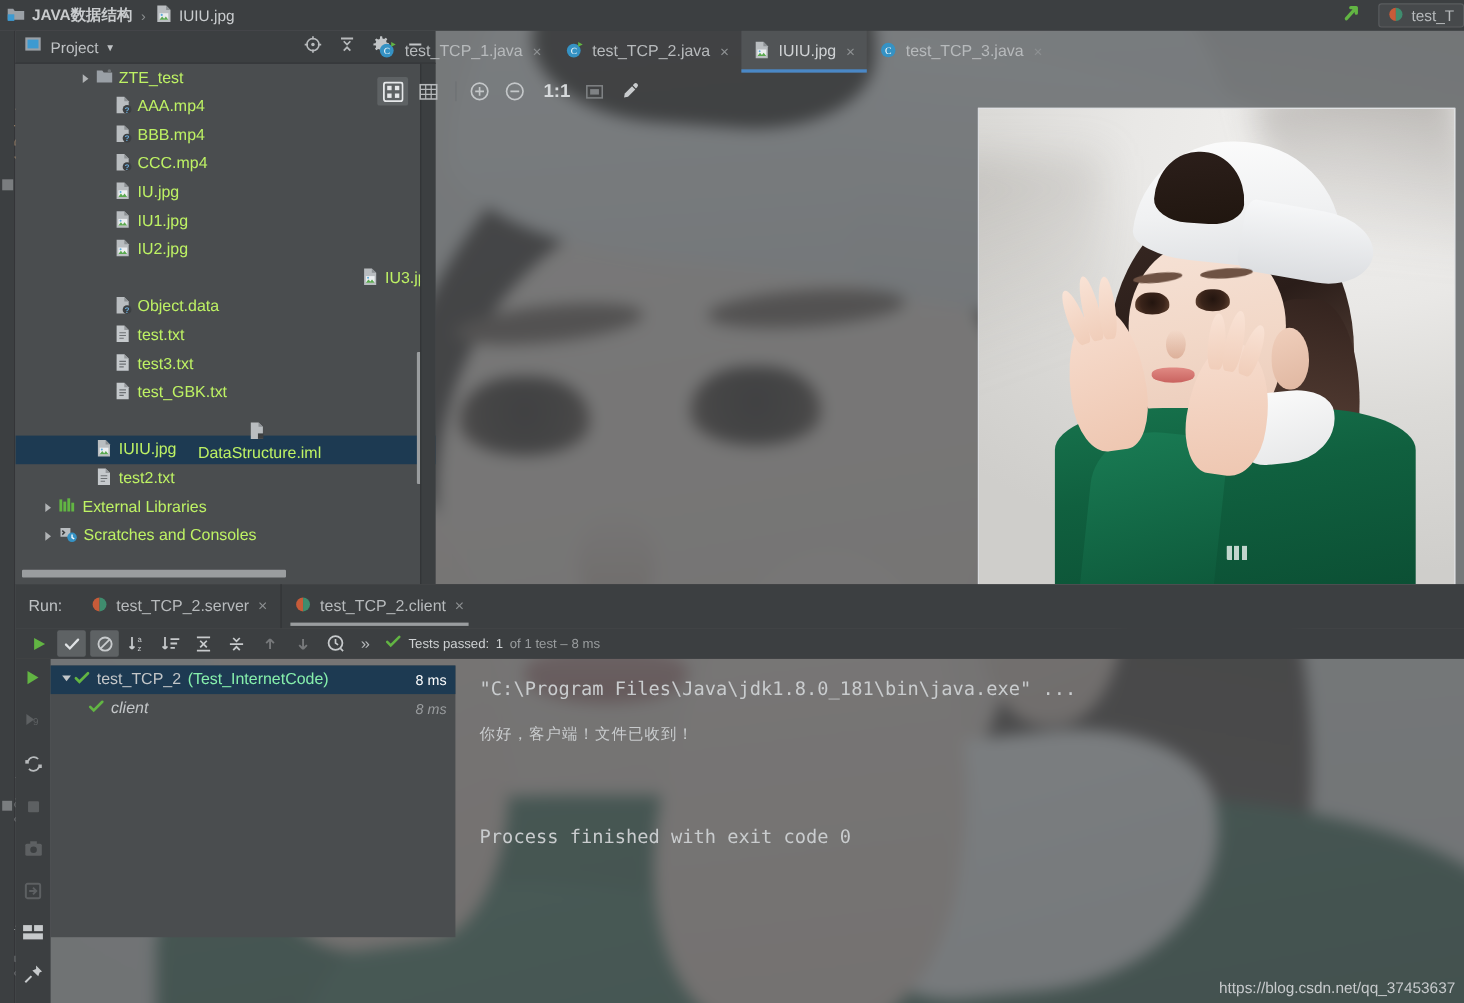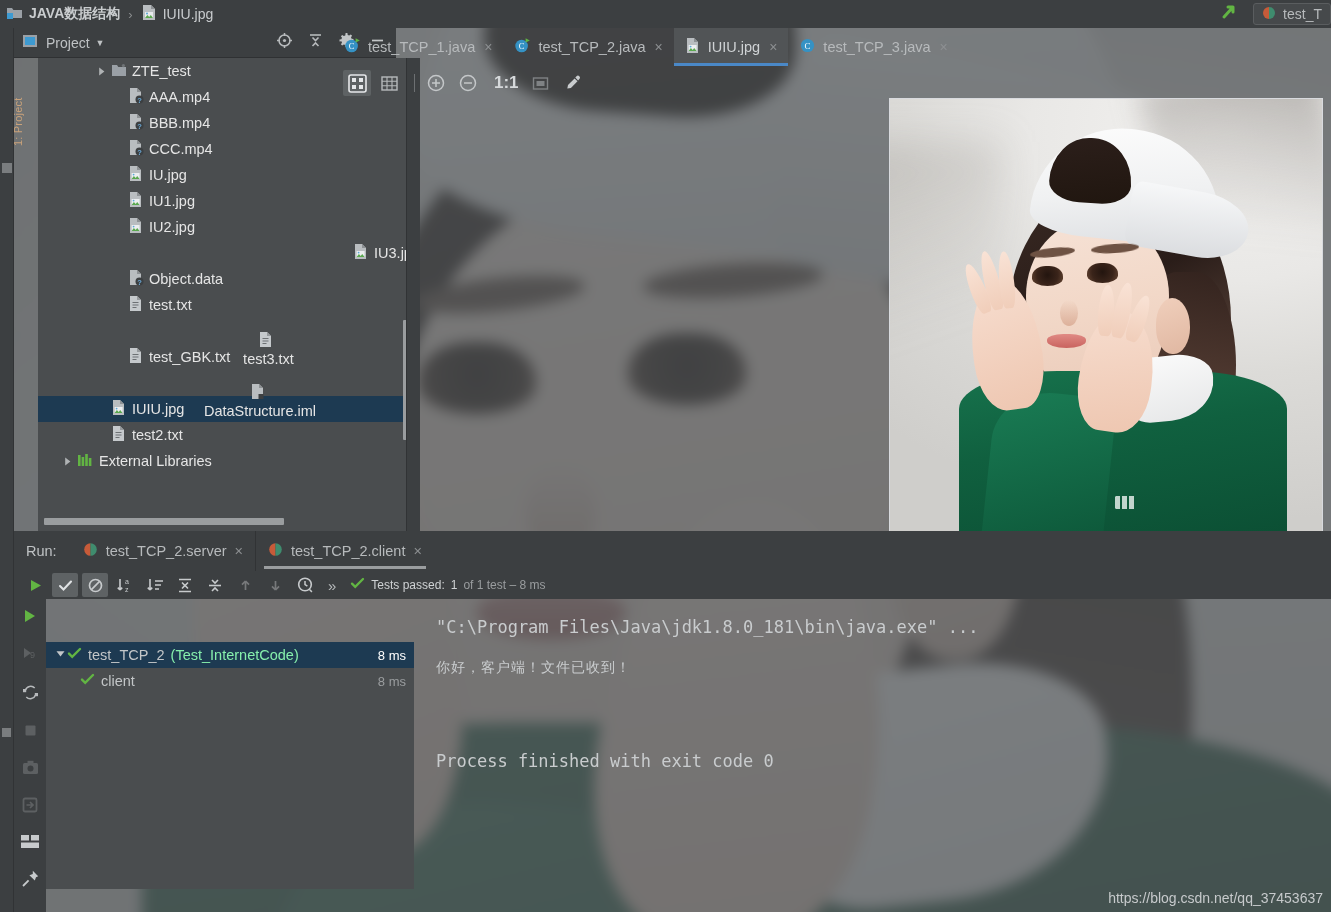--- a/index.html
+++ b/index.html
@@ -174,21 +174,21 @@
     white-space:nowrap; font-size:11px; color:#9a9d9f; letter-spacing:.2px;
   }
   #left-stripe .vbox{
     position:absolute; left:2px; width:10px; height:10px; background:#7a7d7f;
   }
 
   
   #tree{
     left:14px; top:58px; width:382px; height:473px;
     background:#4a4d4f;
-    overflow:hidden; font-size:14.5px; color:#e5e5e5;margin-left:24px;
+    overflow:hidden; font-size:14.5px; color:#bef264;
   }
   .row{ height:26px; display:flex; align-items:center; white-space:nowrap; }
   .row.sel{ background:#1d3a52; }
   .row .arrow{ width:13px; height:13px; margin-right:3px; flex:0 0 auto; }
   .row .lbl{ margin-left:5px; }
   #tree .scrollbar{
     position:absolute; right:10px; top:262px; width:7px; height:120px;
     background:#9a9d9f; border-radius:1px;
   }
   #tree .vsplit{
@@ -261,21 +261,21 @@
     border-radius:2px;
   }
   #run-tools .tb.on{ background:#5e6264; }
   #run-tools .stat{ margin-left:10px; font-size:12px; color:#cfd2d4; display:flex; align-items:center; gap:6px; }
   #run-tools .stat .dim{ color:#9a9d9f; }
   #run-tools .chev{ color:#b7babc; font-size:15px; margin-left:6px; margin-right:4px; }
 
   
   #testtree{
     left:46px; top:605px; width:368px; height:247px;
-    background:#4a4d4f; font-size:14.5px; color:#c3c6c8;margin-top:37px;
+    background:#4a4d4f; font-size:14.5px; color:#c3c6c8;
   }
   .trow{ height:26px; display:flex; align-items:center; padding-left:6px; white-space:nowrap; }
   .trow.sel{ background:#1d3a52; }
   .trow .dim{ color:#86efac; margin-left:6px; }
   .trow .ms{ margin-left:auto; padding-right:8px; font-size:13px; }
   .trow.sel .ms{ color:#ffffff; }
   .trow .ms.dim{ color:#9a9d9f; }
 
   
   #run-rail{
@@ -519,21 +519,21 @@
       </div>
       <div class="row" style="padding-left: 74px;">
         <span class="arrow"></span>
         <span class="ic"><svg width="16" height="17" viewBox="0 0 16 17">
             <path d="M2 1h7l4 4v11H2z" fill="#c5c9cc"></path>
             <path d="M9 1l4 4H9z" fill="#95999c"></path>
             <path d="M4.5 7.5h6M4.5 10h6M4.5 12.5h4" stroke="#6d7174" stroke-width="1.1"></path>
           </svg></span>
         <span class="lbl">test.txt</span>
       </div>
-      <div class="row" style="padding-left: 74px; flex-direction: column;">
+      <div class="row" style="padding-left: 74px;">
         <span class="arrow"></span>
         <span class="ic"><svg width="16" height="17" viewBox="0 0 16 17">
             <path d="M2 1h7l4 4v11H2z" fill="#c5c9cc"></path>
             <path d="M9 1l4 4H9z" fill="#95999c"></path>
             <path d="M4.5 7.5h6M4.5 10h6M4.5 12.5h4" stroke="#6d7174" stroke-width="1.1"></path>
           </svg></span>
         <span class="lbl">test3.txt</span>
       </div>
       <div class="row" style="padding-left: 74px;">
         <span class="arrow"></span>
@@ -577,20 +577,32 @@
         <span class="arrow"><svg width="13" height="13" viewBox="0 0 13 13">
             <path d="M4.2 2.5v8L9.4 6.5z" fill="#b0b3b5"></path>
           </svg></span>
         <span class="ic"><svg width="17" height="16" viewBox="0 0 17 16">
             <rect x="1" y="3" width="2.6" height="11" fill="#62b543"></rect>
             <rect x="4.6" y="5" width="2.6" height="9" fill="#62b543"></rect>
             <rect x="8.2" y="2" width="2.6" height="12" fill="#62b543"></rect>
             <rect x="11.8" y="6" width="2.6" height="8" fill="#62b543"></rect>
           </svg></span>
         <span class="lbl">External Libraries</span>
+      </div>
+      <div class="row" style="padding-left: 23px;">
+        <span class="arrow"><svg width="13" height="13" viewBox="0 0 13 13">
+            <path d="M4.2 2.5v8L9.4 6.5z" fill="#b0b3b5"></path>
+          </svg></span>
+        <span class="ic"><svg width="18" height="17" viewBox="0 0 18 17">
+            <path d="M2 3h9v8H2z" fill="#b9bdc0"></path>
+            <path d="M3.6 5.4l2 1.8-2 1.8" stroke="#3c3f41" stroke-width="1.3" fill="none"></path>
+            <circle cx="12.5" cy="11.5" r="4.3" fill="#3592c4"></circle>
+            <path d="M12.5 8.8v2.9l2 1.2" stroke="#fff" stroke-width="1.2" fill="none"></path>
+          </svg></span>
+        <span class="lbl">Scratches and Consoles</span>
       </div>
     </div>
   <div class="scrollbar"></div>
   <div class="hscroll"></div>
   <div class="vsplit"></div>
 </div>
 
 <div class="layer" id="tabbar">
     <div class="tab">
       <span class="ic"><svg width="17" height="17" viewBox="0 0 17 17">
@@ -862,21 +874,21 @@
       <span class="arrow"><svg width="13" height="13" viewBox="0 0 13 13">
           <path d="M2.5 4.2h8L6.5 9.4z" fill="#c3c6c8"></path>
         </svg></span>
       <span class="ic"><svg width="15" height="15" viewBox="0 0 15 15">
           <path d="M2 7.6l3.2 3.2L13 3" stroke="#62b543" stroke-width="2.4" fill="none" stroke-linecap="round"></path>
         </svg></span>
       <span style="margin-left: 6px;">test_TCP_2</span>
       <span class="dim">(Test_InternetCode)</span>
       <span class="ms">8 ms</span>
     </div>
-    <div class="trow" style="padding-left: 34px;">
+    <div class="trow" style="padding-left: 34px; font-style: italic;">
       <span class="arrow"></span>
       <span class="ic"><svg width="15" height="15" viewBox="0 0 15 15">
           <path d="M2 7.6l3.2 3.2L13 3" stroke="#62b543" stroke-width="2.4" fill="none" stroke-linecap="round"></path>
         </svg></span>
       <span style="margin-left: 6px;">client</span>
       <span class="ms dim">8 ms</span>
     </div>
   </div>
 
 <div class="layer" id="console">

